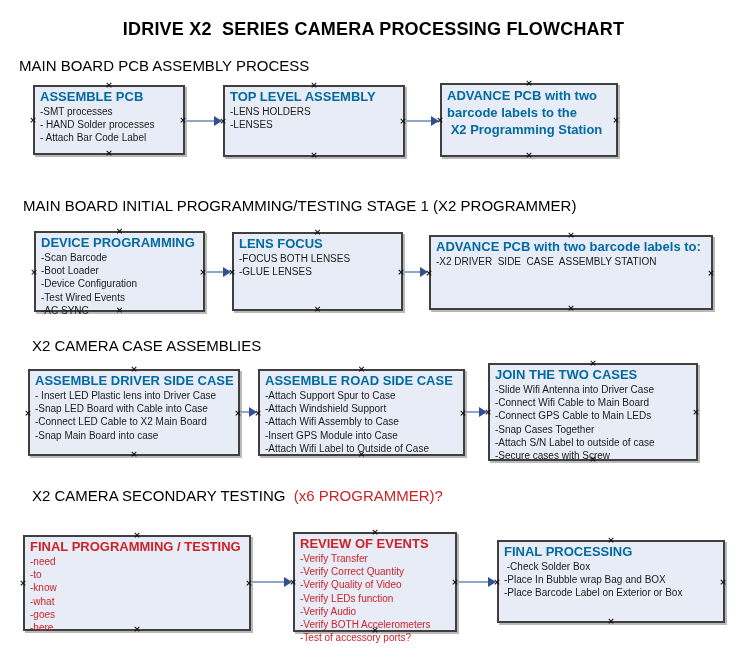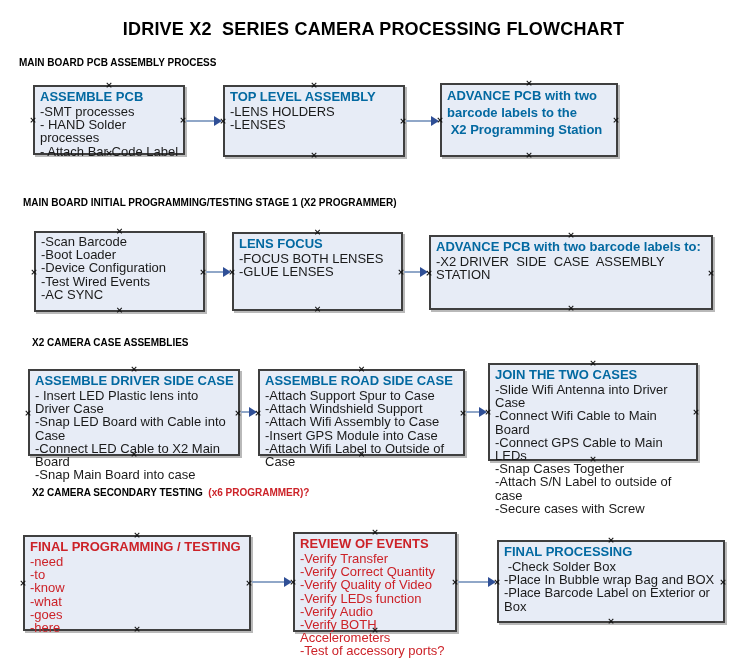--- a/index.html
+++ b/index.html
@@ -5,36 +5,36 @@
   html,body{margin:0;padding:0;background:#ffffff;}
   .canvas{
     position:relative;width:747px;height:662px;background:#ffffff;
     font-family:"Liberation Sans", sans-serif;overflow:hidden;
   }
   .fc-title{
     position:absolute;left:0;top:19px;width:100%;text-align:center;
     font-size:18px;font-weight:bold;color:#000;white-space:pre-wrap;letter-spacing:.2px;
   }
   .fc-heading{
-    position:absolute;font-size:10px;font-weight:bold;color:#000;white-space:pre-wrap;
+    position:absolute;font-size:15px;font-weight:normal;color:#000;white-space:pre-wrap;
   }
   .fc-heading .red-text{color:var(--red);}
   .fc-box{
     position:absolute;box-sizing:border-box;
     background:var(--box-fill);
     border:2px solid var(--box-border);
     box-shadow:2px 2px 0 rgba(128,128,128,.55);
     padding:2px 4px 0 5px;
   }
   .fc-box-title{
     font-size:13px;font-weight:bold;line-height:16px;color:#0369a1;white-space:pre-wrap;
   }
   .fc-box.big-title .fc-box-title{line-height:17px;}
   .fc-item{
-    font-size:13px;line-height:13.2px;color:#1a1a1a;white-space:pre-wrap;
+    font-size:10px;line-height:13.2px;color:#1a1a1a;white-space:pre-wrap;
   }
   .fc-box.red .fc-box-title,.fc-box.red .fc-item{color:var(--red);}
   .fc-conn{position:absolute;height:10px;}
   .fc-conn .cline{
     position:absolute;left:0;right:6px;top:4px;height:2px;background:var(--arrow-line);
   }
   .fc-conn .chead{
     position:absolute;right:0;top:0;width:0;height:0;
     border-top:5px solid transparent;border-bottom:5px solid transparent;
     border-left:8px solid var(--arrow-head);
@@ -83,20 +83,21 @@
     <div class="fc-box-title">ADVANCE PCB with two
 barcode labels to the
  X2 Programming Station</div>
   <span class="anchor" style="left: 50%; top: -2px; transform: translate(-50%, -50%);">×</span>
       <span class="anchor" style="left: 50%; top: 100%; transform: translate(-50%, -50%);">×</span>
       <span class="anchor" style="left: -2px; top: 50%; transform: translate(-50%, -50%);">×</span>
       <span class="anchor" style="left: 100%; top: 50%; transform: translate(-50%, -50%);">×</span>
     </div>
 
   <div class="fc-box" style="left:34px;top:231px;width:171px;height:81px">
+    <div class="fc-box-title">DEVICE PROGRAMMING</div>
     <div>
         <div class="fc-item">-Scan Barcode</div>
         <div class="fc-item">-Boot Loader</div>
         <div class="fc-item">-Device Configuration</div>
         <div class="fc-item">-Test Wired Events</div>
         <div class="fc-item">-AC SYNC</div>
       </div>
   <span class="anchor" style="left: 50%; top: -2px; transform: translate(-50%, -50%);">×</span>
       <span class="anchor" style="left: 50%; top: 100%; transform: translate(-50%, -50%);">×</span>
       <span class="anchor" style="left: -2px; top: 50%; transform: translate(-50%, -50%);">×</span>

